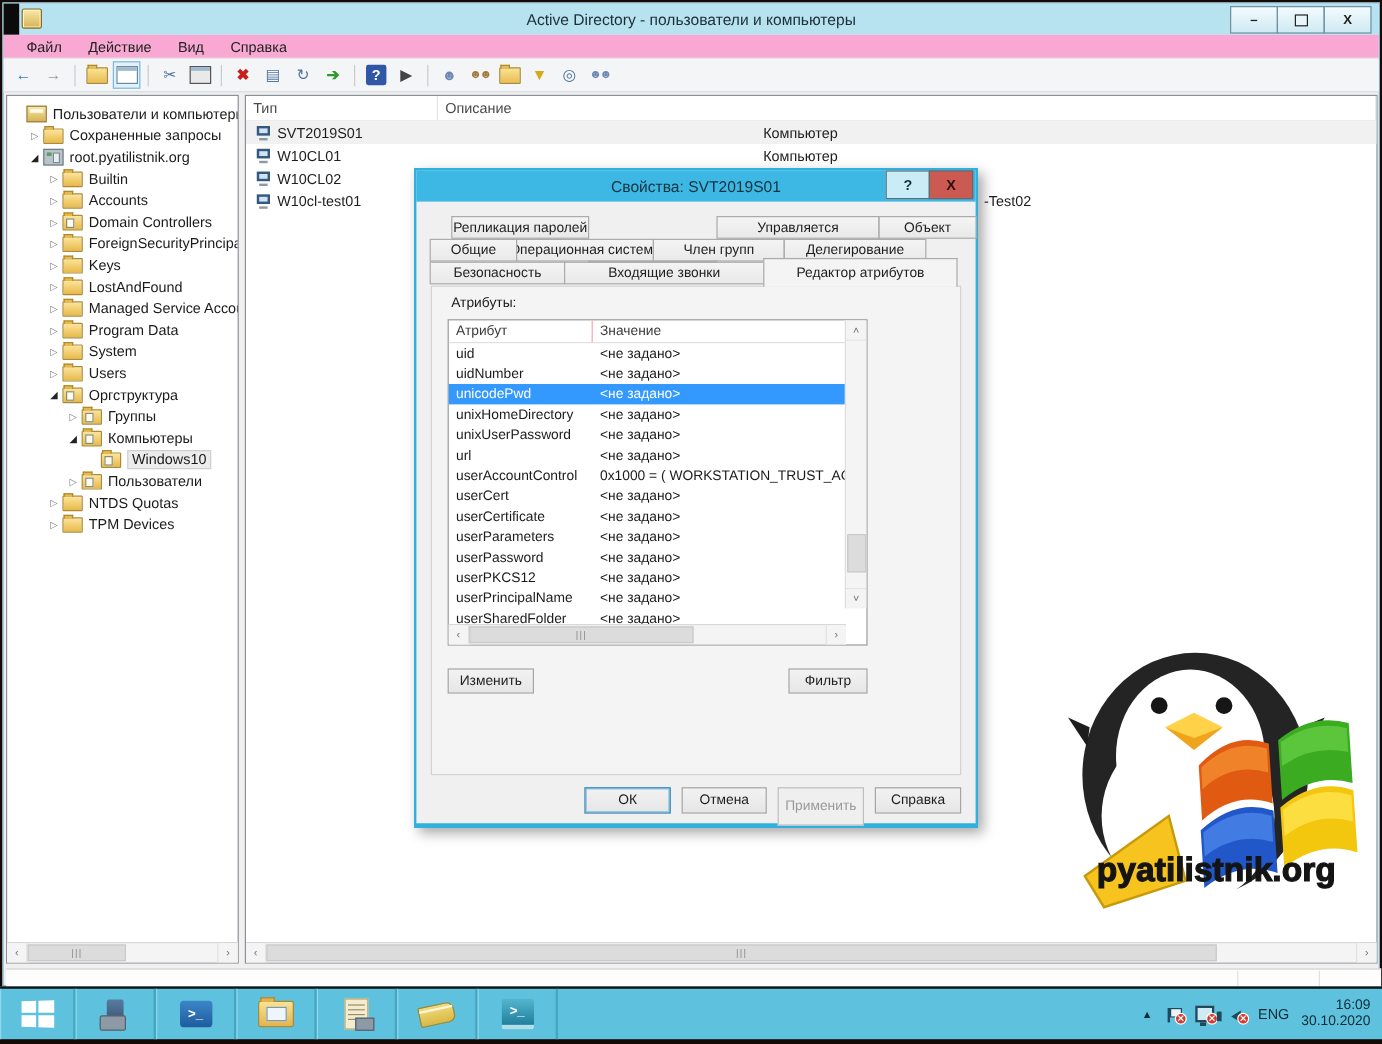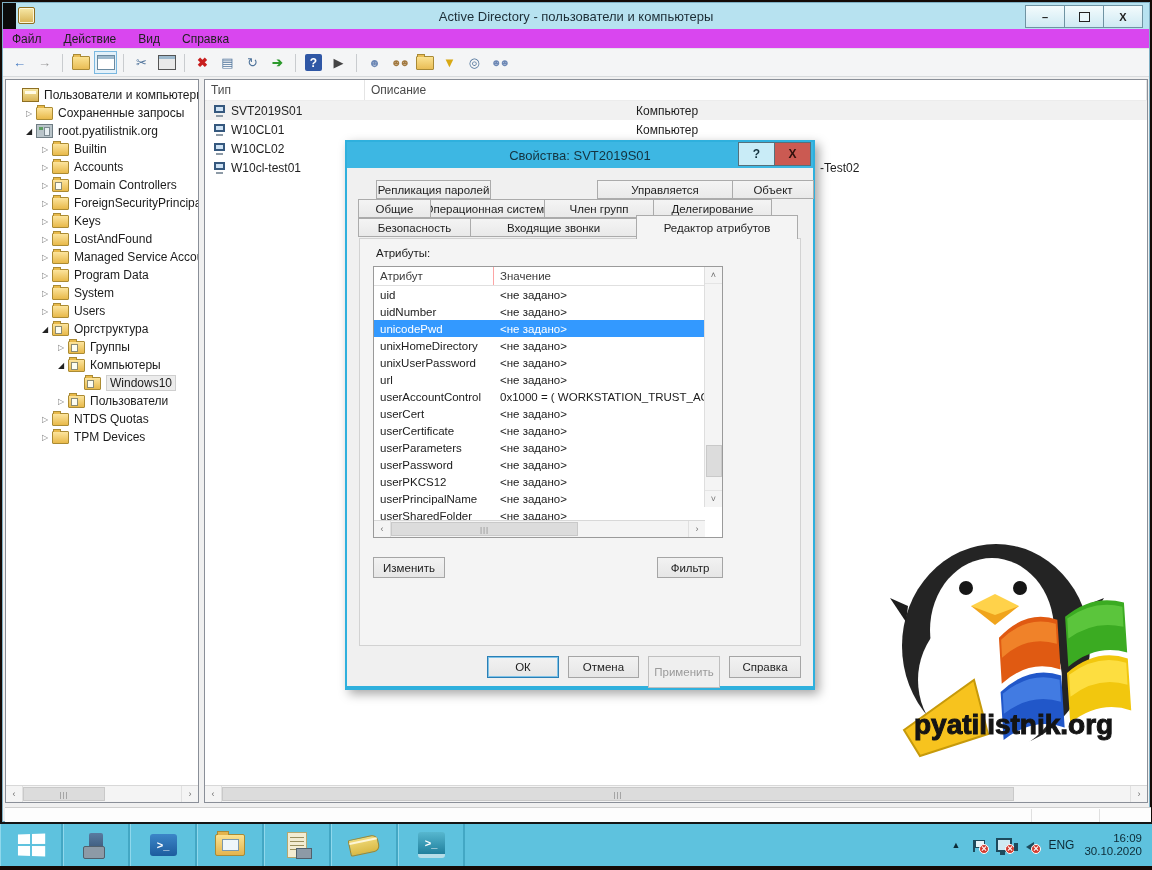--- a/index.html
+++ b/index.html
@@ -13,21 +13,21 @@
   
   .window{left:2px;top:2px;width:1146px;height:818px;background:#f0f0f0;border:1px solid #7fb0c4;}
   .titlebar{left:0;top:0;width:100%;height:26px;background:#b7e2f0;display:flex;align-items:center;justify-content:center;}
   .title-notch{left:0;top:0;width:13px;height:26px;background:#0b0b0b;}
   .app-ico{left:15px;top:4px;width:15px;height:15px;background:linear-gradient(#f7e9a8,#d8b354);border:1px solid #8e6f22;border-radius:2px;box-shadow:inset 0 0 0 1px #fdf6d8;}
   .title-text{font-size:13px;color:#1d2e36;}
   .winbtns{position:absolute;right:6px;top:2px;display:flex;}
   .wbtn{width:38px;height:21px;border:1px solid #6f93a2;background:linear-gradient(#f3fbfd,#cfeaf3);display:flex;align-items:center;justify-content:center;font-size:11px;font-weight:bold;color:#222;margin-left:-1px;}
   .restore-shape{width:9px;height:8px;border:1px solid #222;position:relative;background:#e8f6fb;}
   .restore-shape::before{content:"";position:absolute;left:2px;top:-4px;width:9px;height:8px;border:1px solid #222;background:transparent;z-index:-1;}
-  .menubar{left:0;top:26px;width:100%;height:20px;background:#d946ef;border-bottom:1px solid #e2e5e7;display:flex;align-items:center;gap:4px;box-sizing:border-box;}
+  .menubar{left:0;top:26px;width:100%;height:20px;background:#f9a8d4;border-bottom:1px solid #e2e5e7;display:flex;align-items:center;padding-left:10px;gap:4px;box-sizing:border-box;}
   .menu-item{padding:2px 9px;color:#222;}
   .toolbar{left:0;top:46px;width:100%;height:28px;background:#f4f5f6;border-bottom:1px solid #d8dbdd;display:flex;align-items:center;padding-left:5px;gap:2px;box-sizing:border-box;}
   .tbtn{width:21px;height:21px;display:flex;align-items:center;justify-content:center;font-size:13px;border:1px solid transparent;}
   .tbtn.pressed{border:1px solid #7ab8e0;background:#e3f1fa;}
   .tsep{width:1px;height:18px;background:#c9cccf;margin:0 4px;}
   .g-blue{color:#3f76c0;} .g-gray{color:#9a9a9a;} .g-dark{color:#444;}
   .g-red{color:#c81e1e;font-weight:bold;} .g-green{color:#2d9a2d;font-weight:bold;}
   .g-steel{color:#51759c;}
   .help-chip{width:17px;height:17px;background:#2f57a5;color:#fff;font-weight:bold;font-size:12px;display:flex;align-items:center;justify-content:center;border-radius:2px;}
   .mini-folder{width:16px;height:12px;background:linear-gradient(#fbe291,#e9bd55);border:1px solid #a98a35;border-radius:1px;position:relative;}

